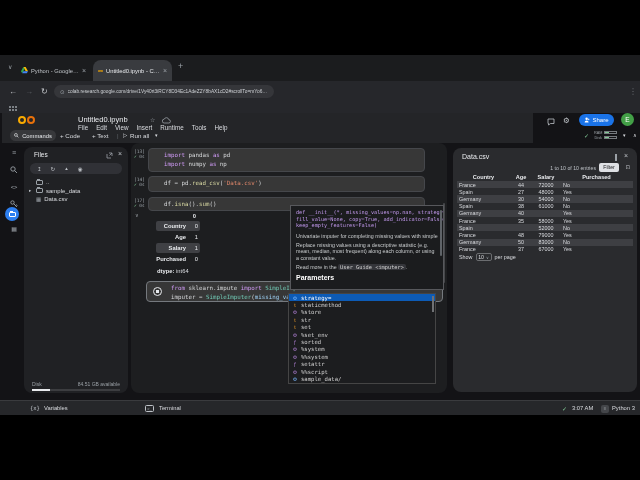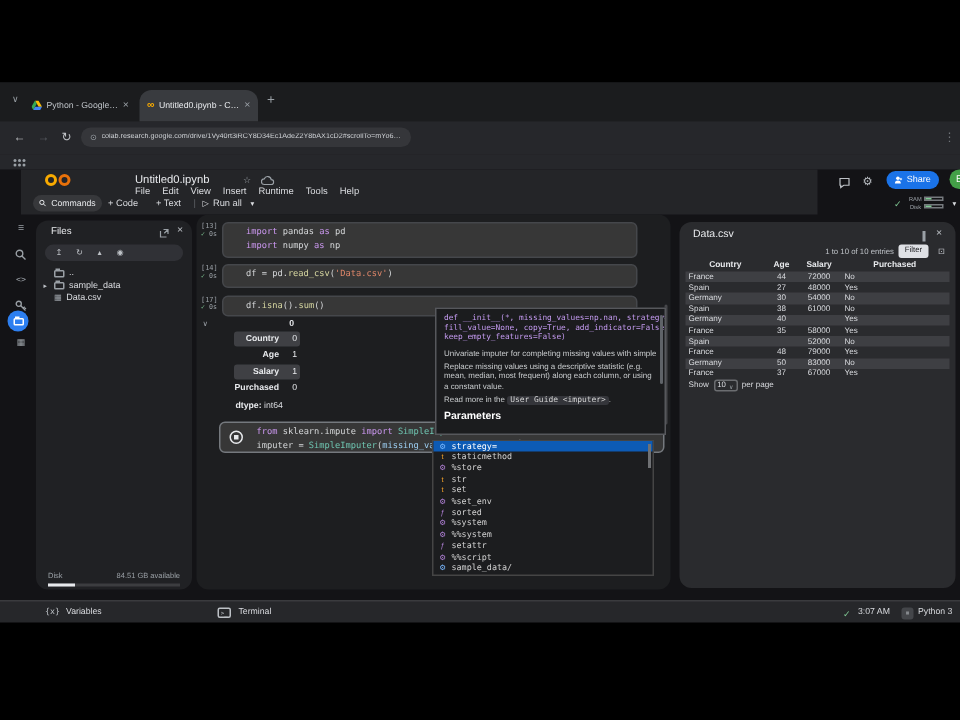--- a/index.html
+++ b/index.html
@@ -18,21 +18,21 @@
   .urlrow{position:absolute;left:0;top:26px;width:640px;height:22px;background:#26272b;}
   .navic{position:absolute;top:6px;font-size:8px;color:#c0c3c7;line-height:9px;}
   .urlpill{position:absolute;left:54px;top:4px;width:220px;height:13px;border-radius:7px;background:#35363a;
            display:flex;align-items:center;gap:3px;padding:0 6px;box-sizing:border-box;}
   .urltext{font-size:4.8px;color:#cfd2d6;white-space:nowrap;overflow:hidden;text-overflow:ellipsis;}
   .bookmarkrow{position:absolute;left:0;top:48px;width:640px;height:10px;background:#26272b;}
   .appsgrid{position:absolute;left:9px;top:3px;width:2px;height:2px;background:#9aa0a6;border-radius:50%;
             box-shadow:3px 0 0 #9aa0a6,6px 0 0 #9aa0a6,0 3px 0 #9aa0a6,3px 3px 0 #9aa0a6,6px 3px 0 #9aa0a6;}
   
   .colab{position:absolute;left:0;top:58px;width:640px;height:301px;background:#131316;}
-  .colab-top{position:absolute;left:14px;top:0;width:531px;height:30px;background:#242528;text-decoration:underline;}
+  .colab-top{position:absolute;left:2px;top:0;width:531px;height:30px;background:#242528;text-decoration:underline;}
   .logo{position:absolute;left:16px;top:2px;width:22px;height:12px;}
   .logo i{position:absolute;top:1px;width:8px;height:8px;border-radius:50%;border:2.5px solid #f9ab00;box-sizing:border-box;display:block;}
   .logo i.r2{left:9px;border-color:#e8710a;}
   .nbtitle{position:absolute;left:76px;top:2px;font-size:7.5px;color:#e8eaed;}
   .menubar{position:absolute;left:76px;top:11px;display:flex;gap:8px;font-size:6.3px;color:#dadce0;}
   .menu-item{cursor:default;}
   .sharebtn{position:absolute;left:577px;top:1px;width:35px;height:12px;border-radius:6px;background:#1a73e8;
             display:flex;align-items:center;justify-content:center;gap:2px;color:#fff;font-size:6px;}
   .avatar{position:absolute;left:619px;top:0px;width:13px;height:13px;border-radius:50%;background:#43a047;
           color:#fff;font-size:6.5px;display:flex;align-items:center;justify-content:center;}

